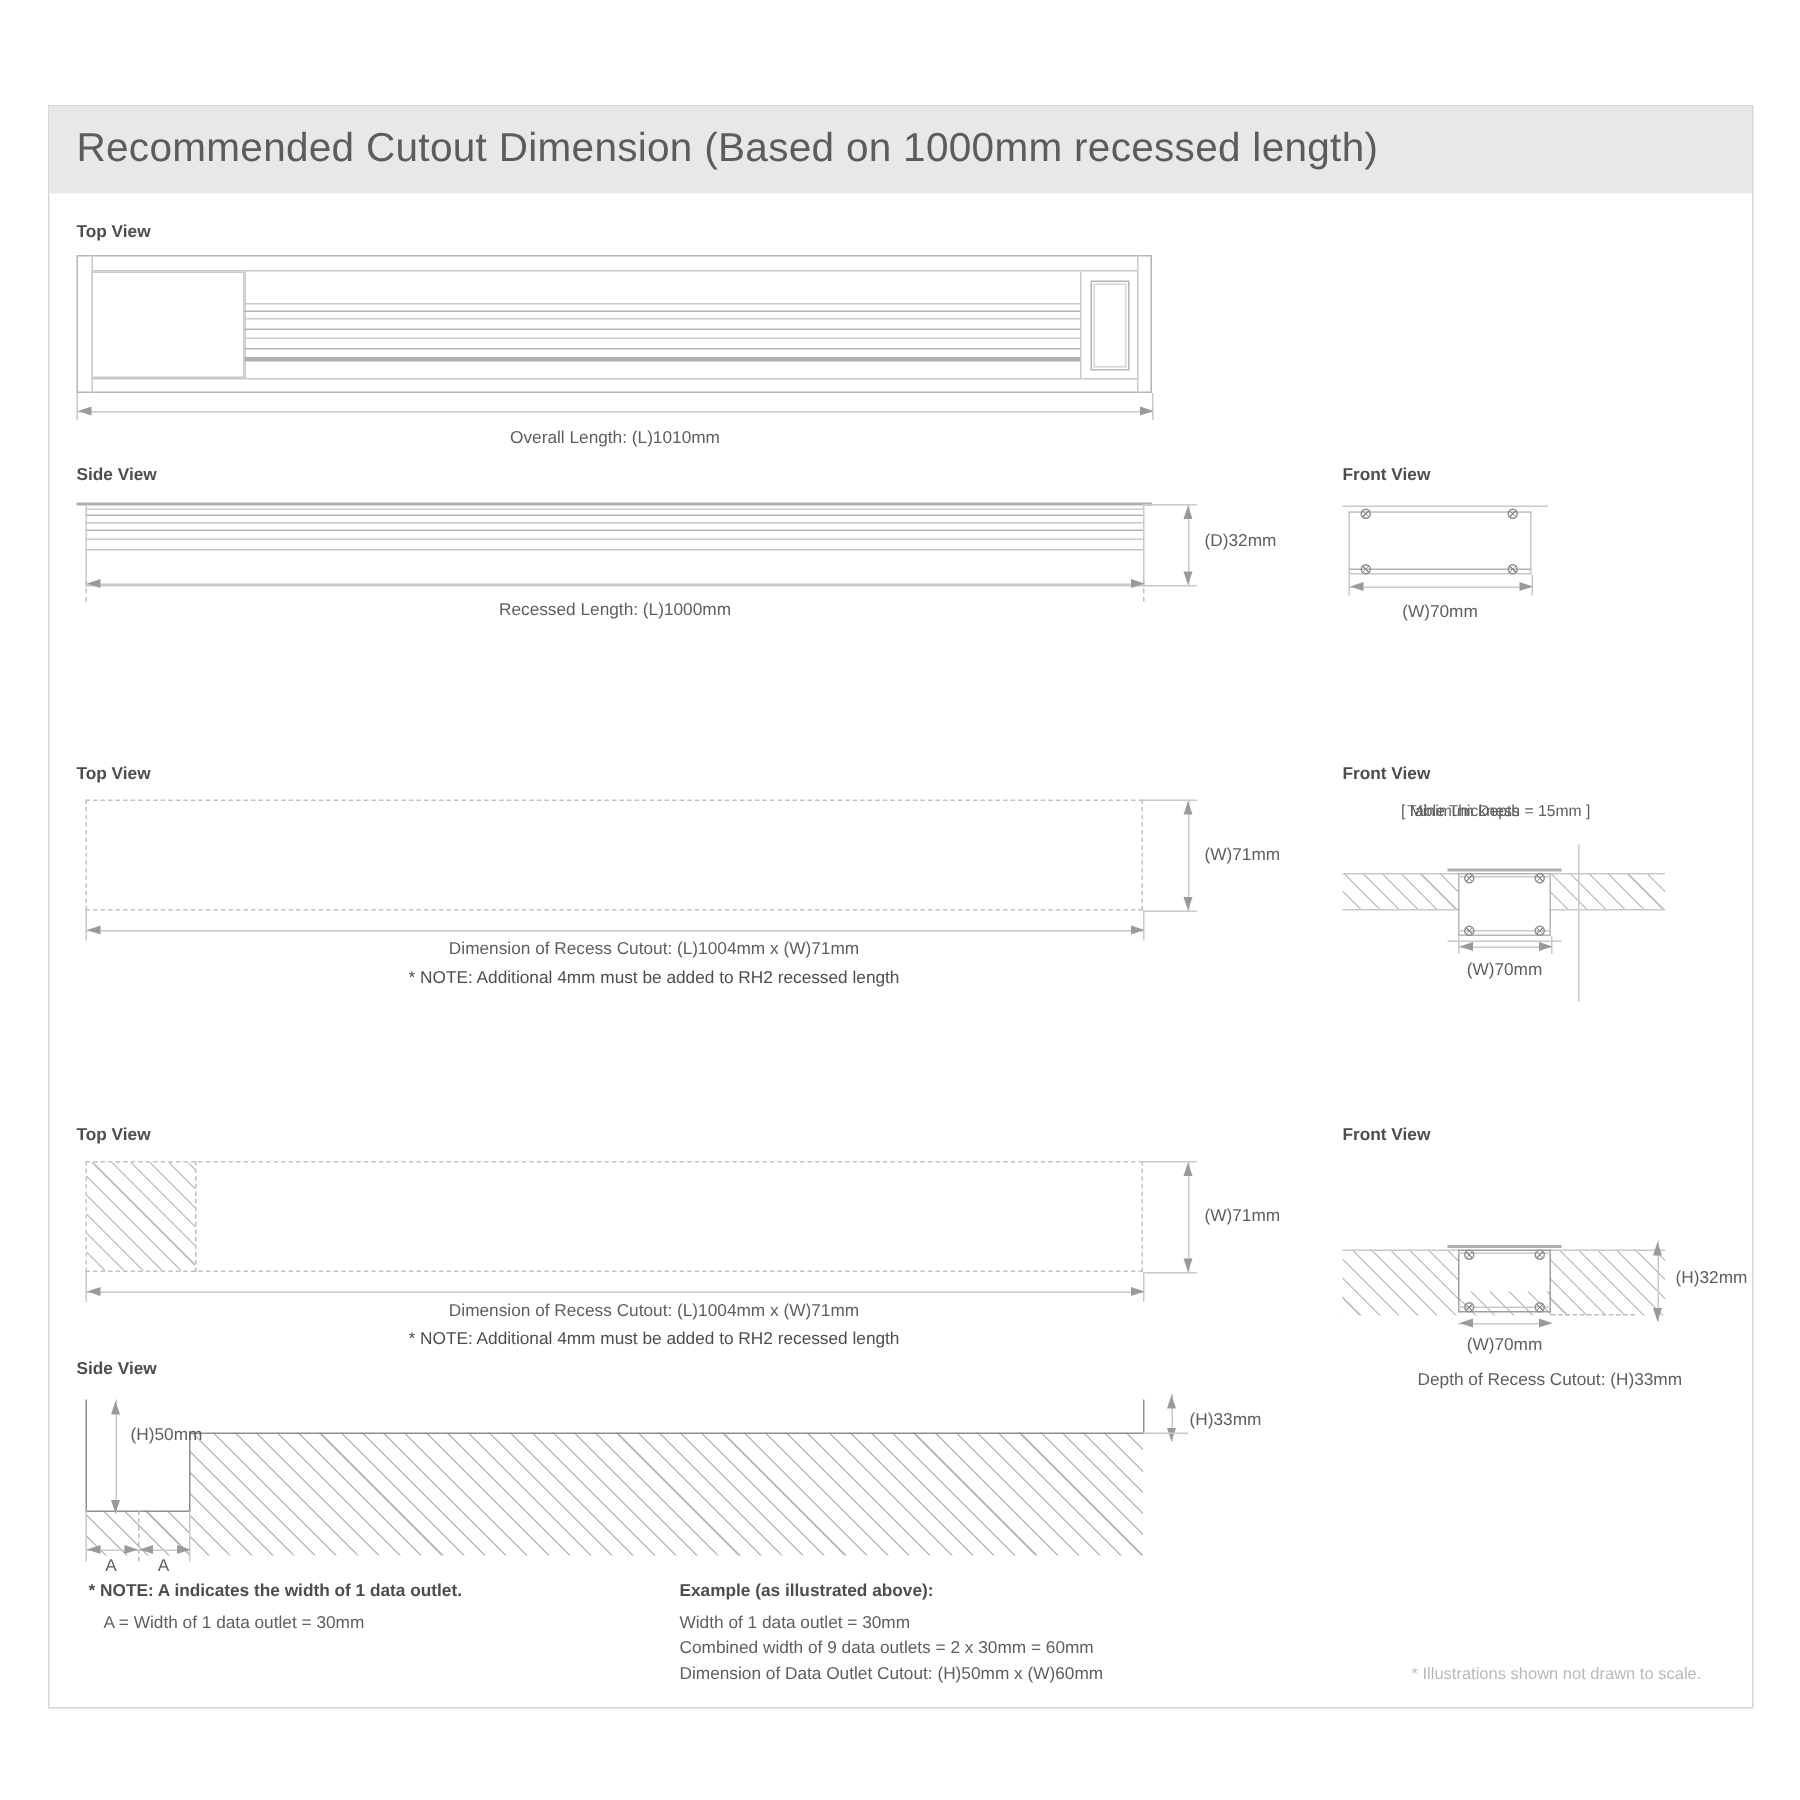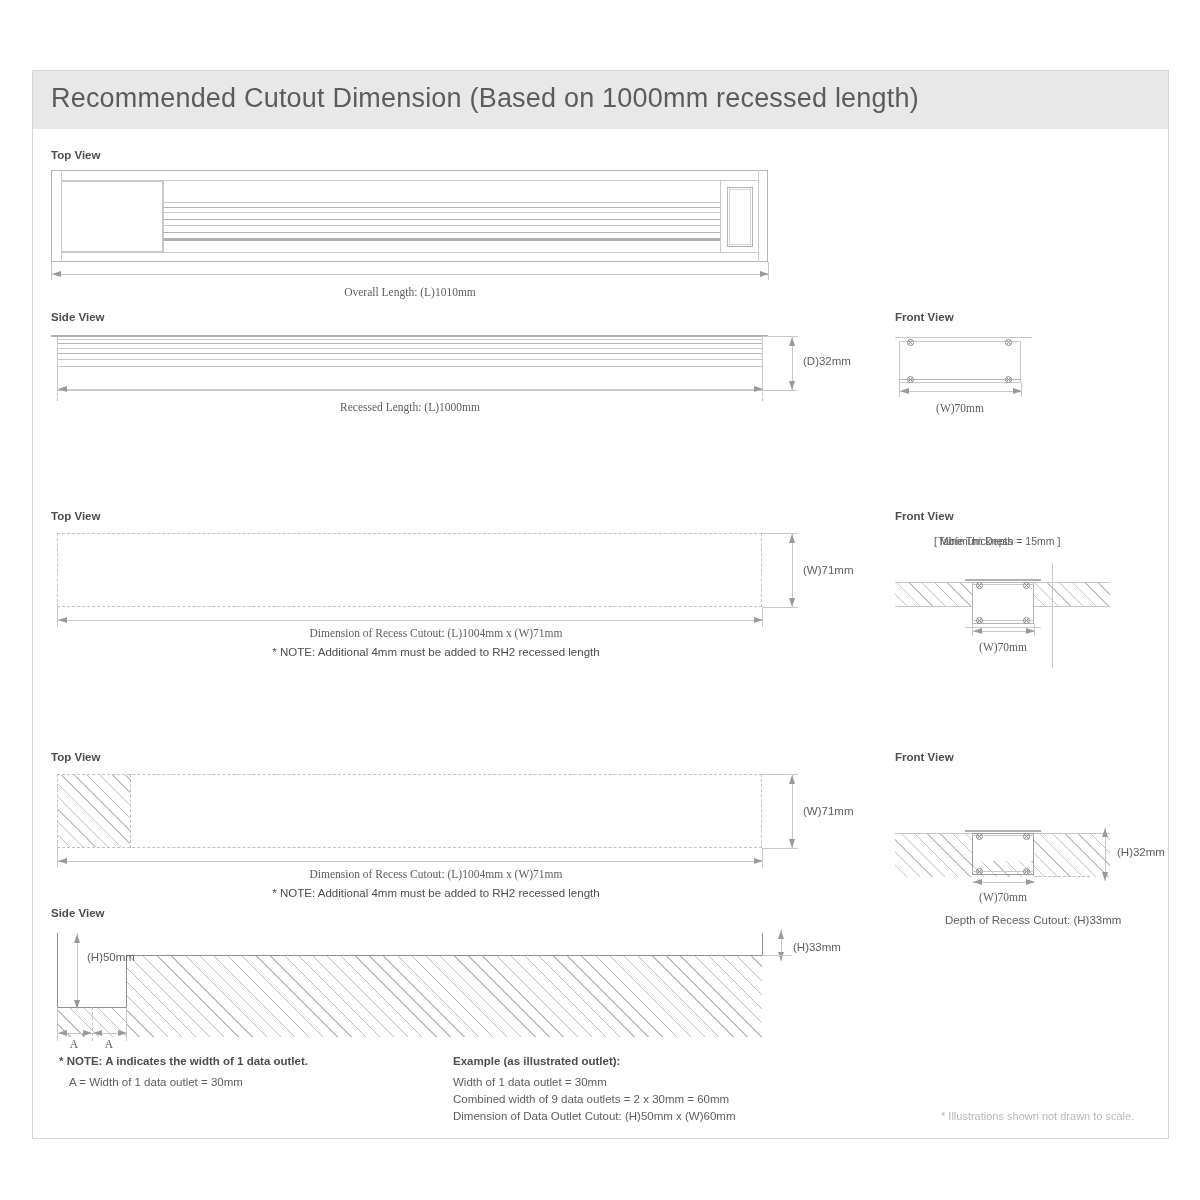--- a/index.html
+++ b/index.html
@@ -25,21 +25,21 @@
     background: #e8e8e8;
   }
   #page-title {
     position: absolute; left: 18px; top: 12px;
     font-size: 27px; font-weight: 400; color: #5c5c5c;
     letter-spacing: .2px; white-space: nowrap;
   }
   
   .vlabel { position: absolute; font-size: 11.5px; font-weight: bold; color: #4d4d4d; white-space: nowrap; }
   .dim    { position: absolute; font-size: 11.5px; color: #5e5e5e; white-space: nowrap; }
-  .dim-c  { position: absolute; font-size: 11.5px; color: #5e5e5e; white-space: nowrap; transform: translateX(-50%); text-align: center; font-family: Liberation Serif, serif; }
+  .dim-c  { position: absolute; font-size: 11.5px; color: #5e5e5e; white-space: nowrap; transform: translateX(-50%); text-align: center; }
   .note-b { position: absolute; font-size: 11.5px; font-weight: normal; color: #4d4d4d; white-space: nowrap; transform: translateX(-50%); text-align:center; }
   .sect-head { position: absolute; font-size: 14.5px; font-weight: bold; color: #4d4d4d; white-space: nowrap; }
   .ftr  { position: absolute; font-size: 11.5px; color: #5e5e5e; white-space: nowrap; }
   .ftr-b{ position: absolute; font-size: 11.5px; font-weight: bold; color: #4d4d4d; white-space: nowrap; }
   .ftr-faint { position: absolute; font-size: 11px; color: #b9b9b9; white-space: nowrap; }
 
   
   .ln   { position: absolute; background: #9a9a9a; }        
   .ln-l { position: absolute; background: #c9c9c9; }        
   .ln-d { position: absolute; background: #6f6f6f; }        
@@ -348,20 +348,20 @@
     <div class="ar-r" style="left:85px; top:959px;"></div>
   </div>
   <div class="dim" style="left:54px; top:880px;">(H)50mm</div>
   <div class="dim" style="left:760px; top:870px;">(H)33mm</div>
   <div class="dim-c" style="left:41px; top:967px;">A</div>
   <div class="dim-c" style="left:76px; top:967px;">A</div>
 
   <div class="ftr-b" style="left:26px; top:984px;">* NOTE: A indicates the width of 1 data outlet.</div>
   <div class="ftr" style="left:36px; top:1005px;">A = Width of 1 data outlet = 30mm</div>
 
-  <div class="ftr-b" style="left:420px; top:984px;">Example (as illustrated outlet):</div>
+  <div class="ftr-b" style="left:420px; top:984px;">Example (as illustrated above):</div>
   <div class="ftr" style="left:420px; top:1005px;">Width of 1 data outlet = 30mm</div>
   <div class="ftr" style="left:420px; top:1022px;">Combined width of 9 data outlets = 2 x 30mm = 60mm</div>
   <div class="ftr" style="left:420px; top:1039px;">Dimension of Data Outlet Cutout: (H)50mm x (W)60mm</div>
 
   <div class="ftr-faint" style="left:908px; top:1039px;">* Illustrations shown not drawn to scale.</div>
 
 </div>
 
 </body></html>

